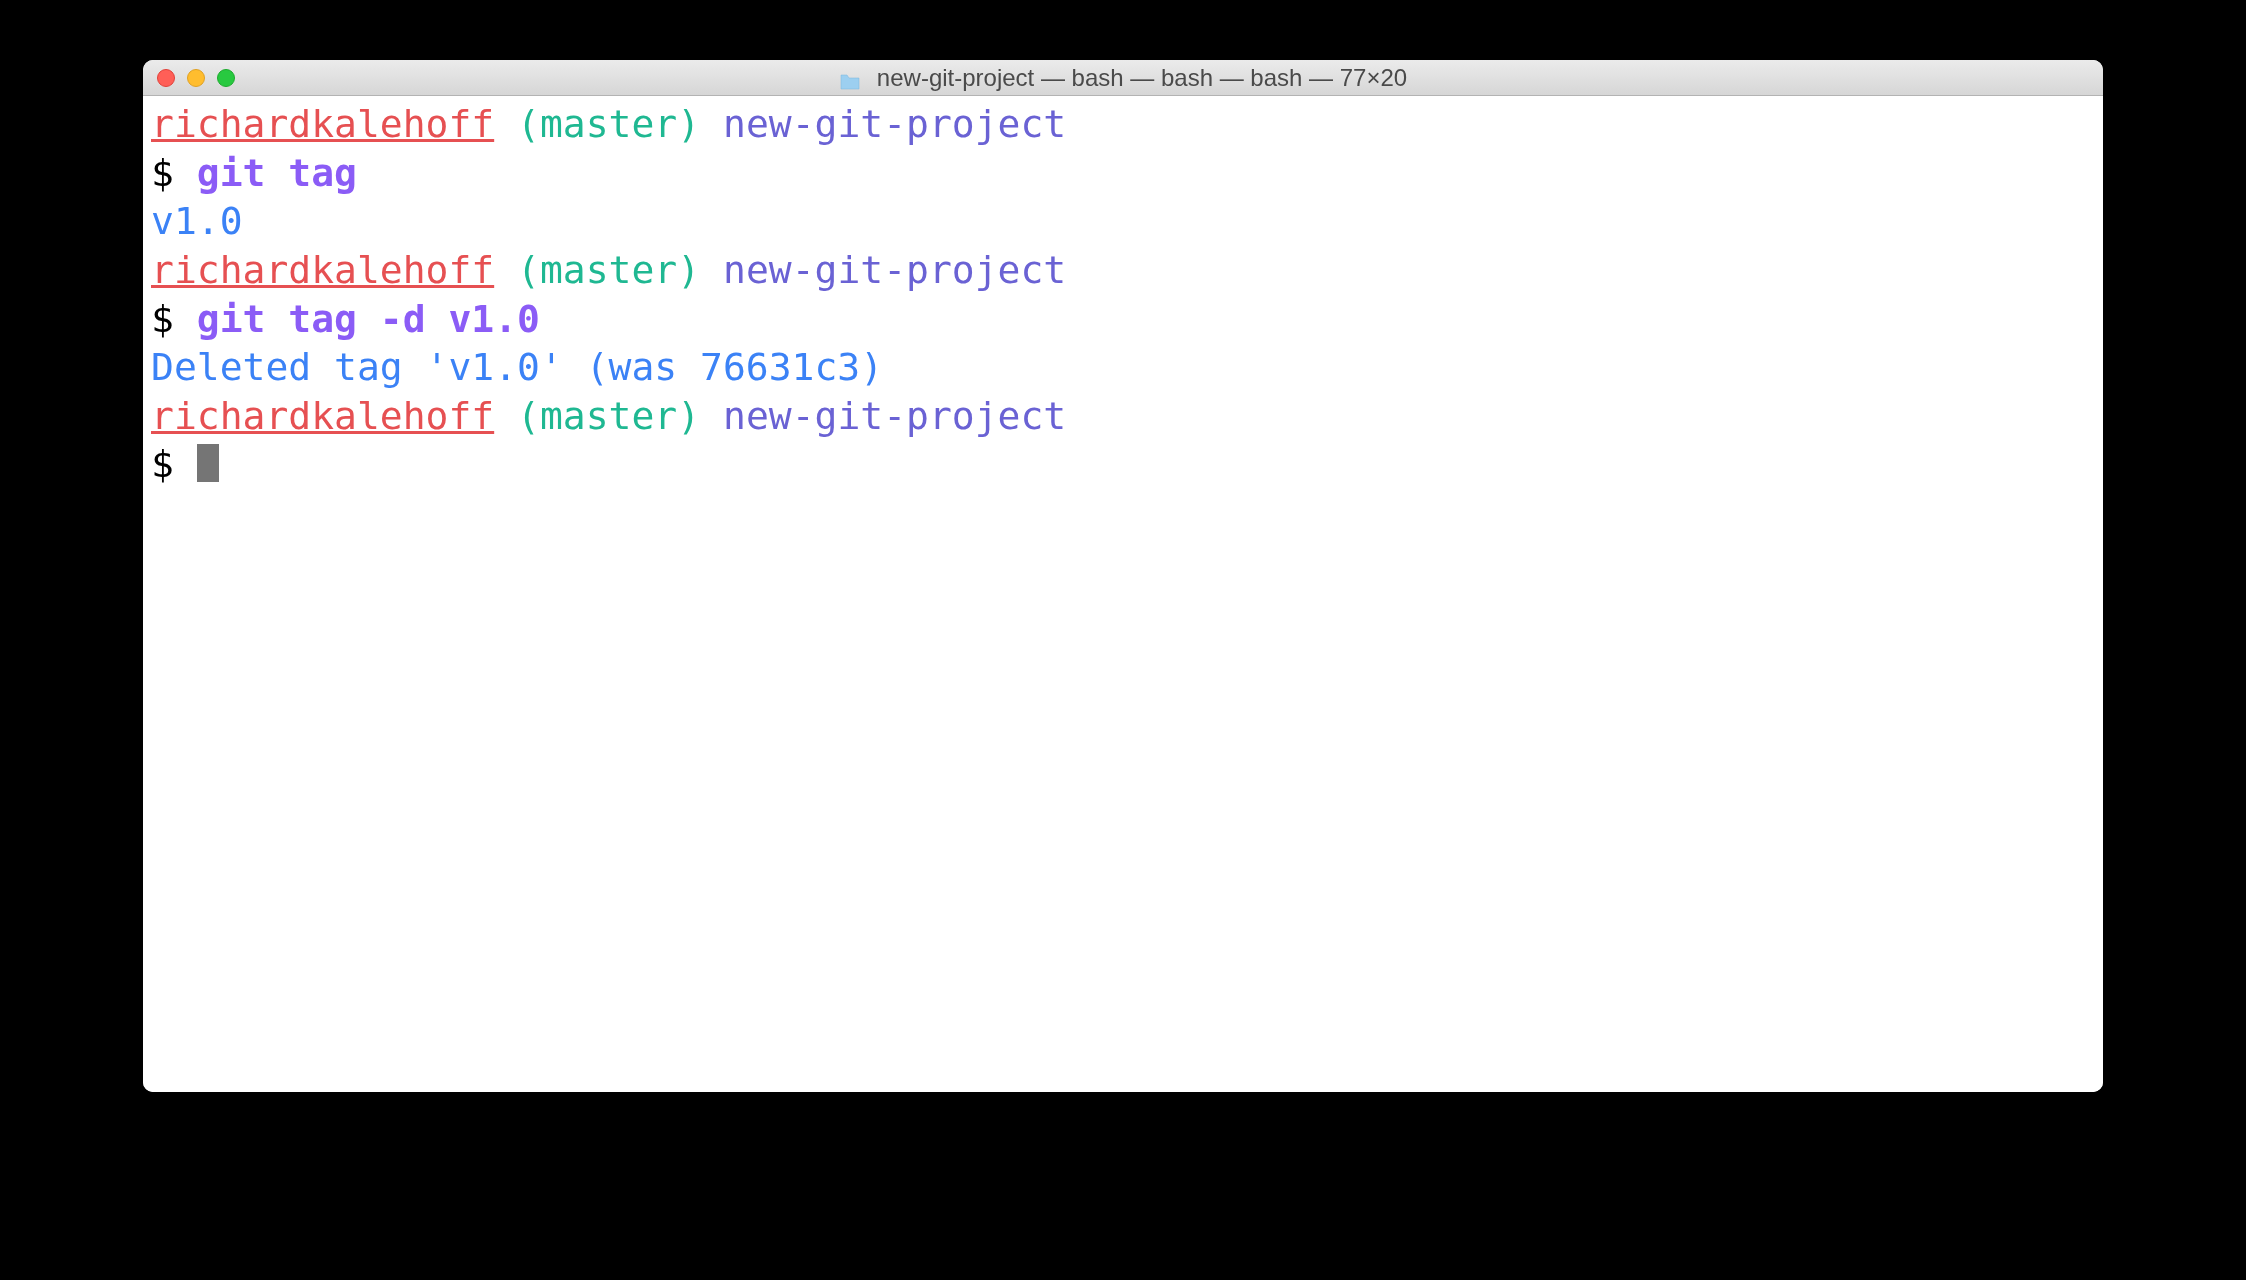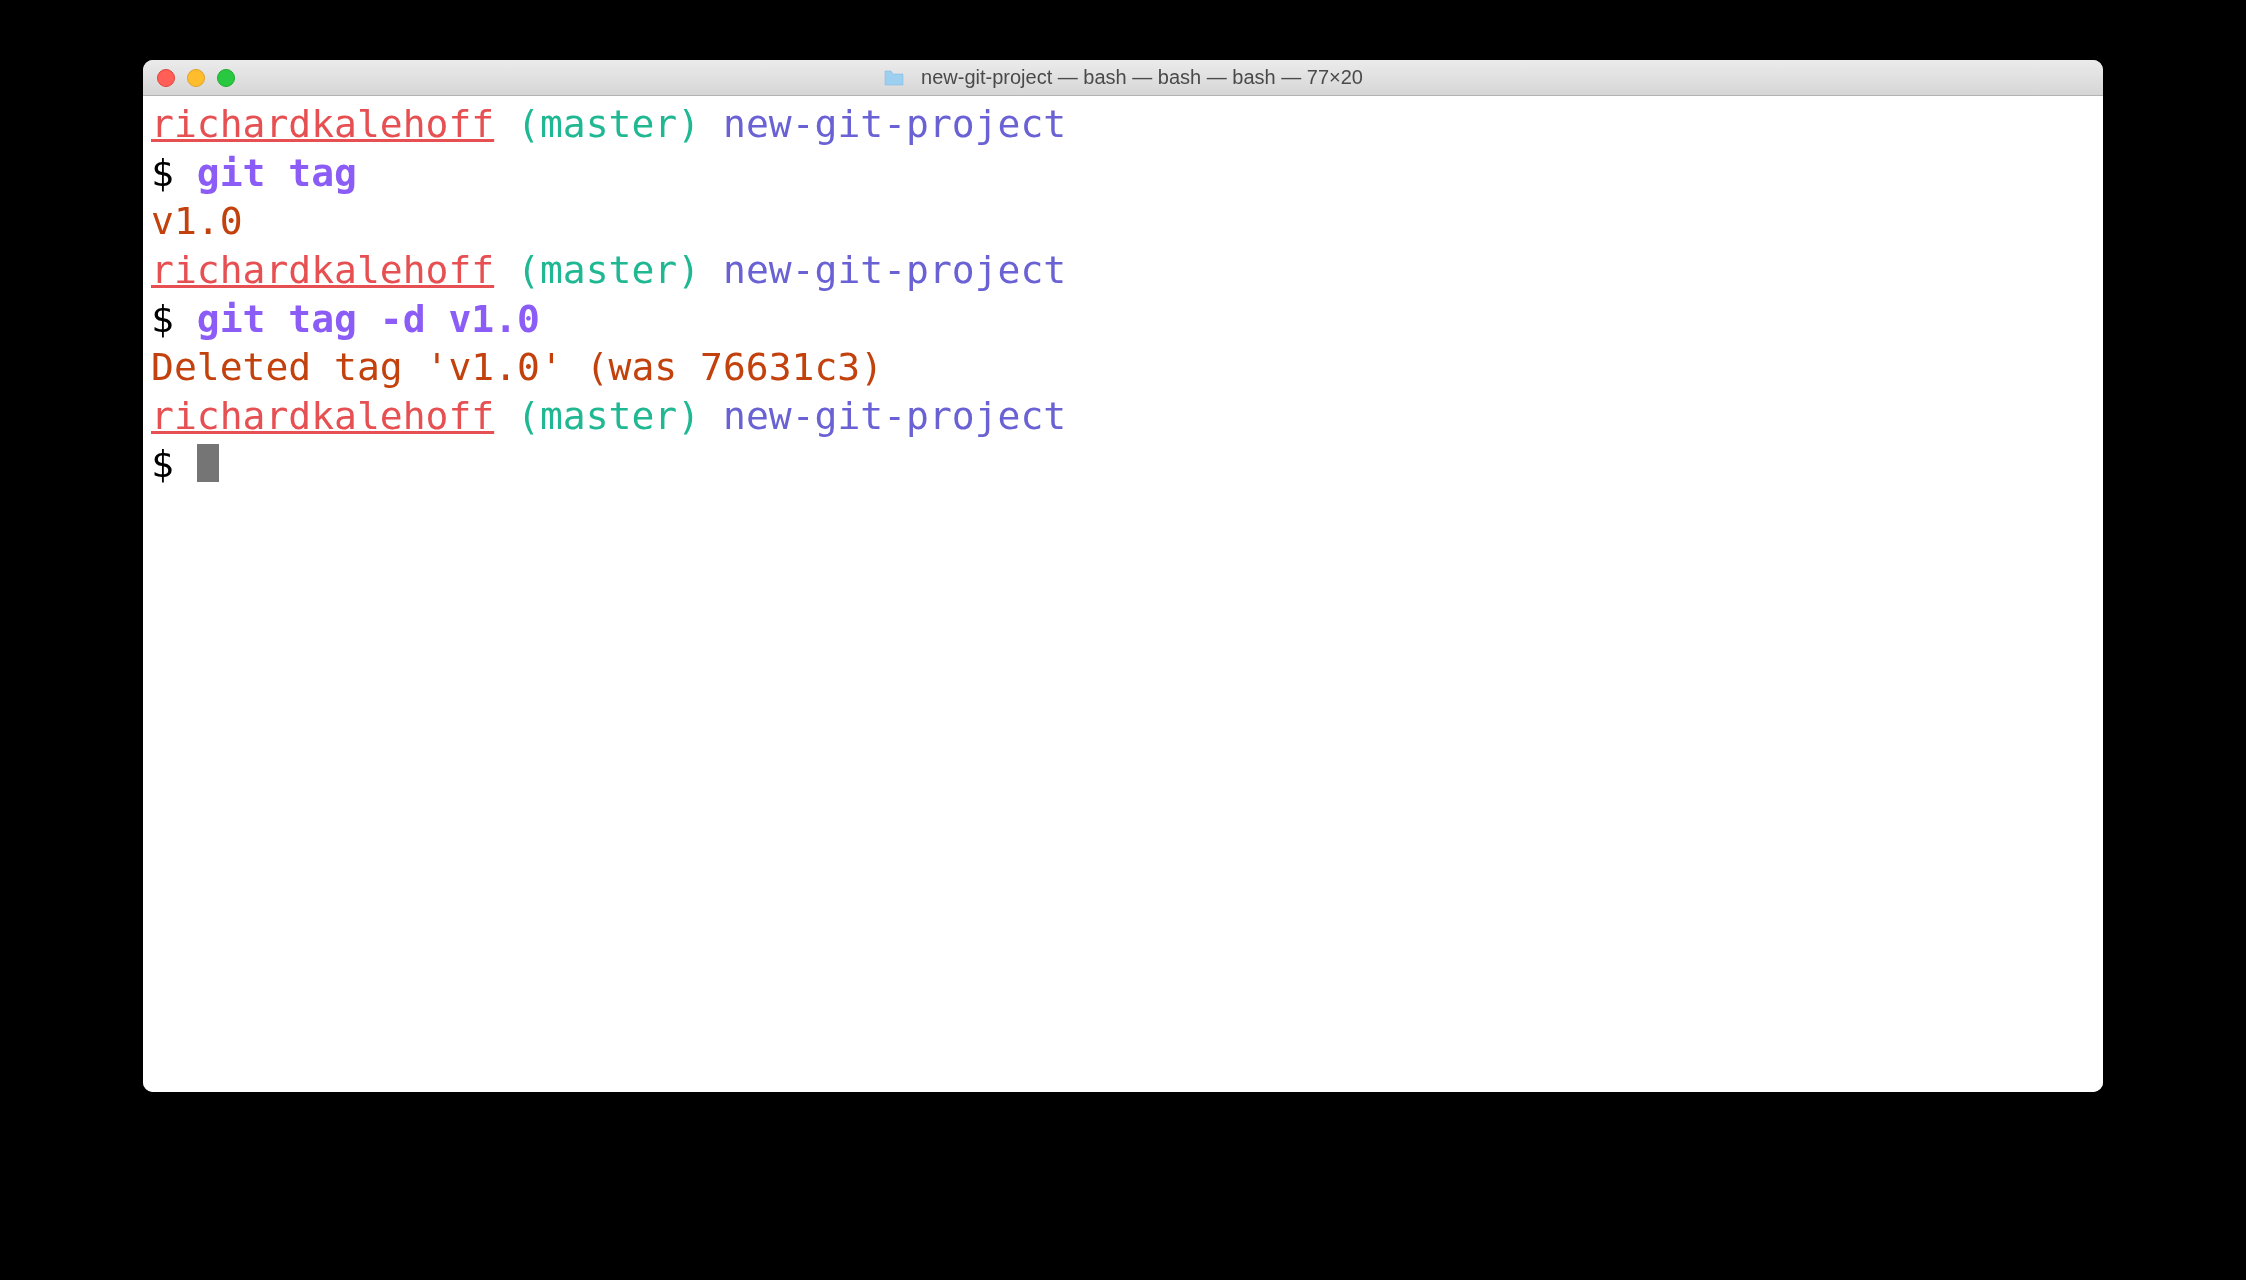--- a/index.html
+++ b/index.html
@@ -68,21 +68,21 @@
       border: 1px solid #1dab2d;
     }
     
     .title-content {
       margin: 0 auto;
       display: flex;
       align-items: center;
       gap: 16px;
       color: #4a4a4a;
       font-family: -apple-system, "Helvetica Neue", Arial, sans-serif;
-      font-size: 20px;
+      font-size: 24px;
     }
     
     .folder-icon {
       width: 22px;
       height: 18px;
       display: inline-block;
     }
     
     .terminal-body {
       flex: 1;
@@ -112,21 +112,21 @@
     .prompt-symbol {
       color: #000000;
     }
     
     .cmd {
       color: #8b5cf6;
       font-weight: bold;
     }
     
     .output {
-      color: #c2410c;
+      color: #3b82f6;
     }
     
     .cursor {
       display: inline-block;
       width: 22px;
       height: 38px;
       background: #757575;
       vertical-align: text-bottom;
       position: relative;
       top: -4px;

